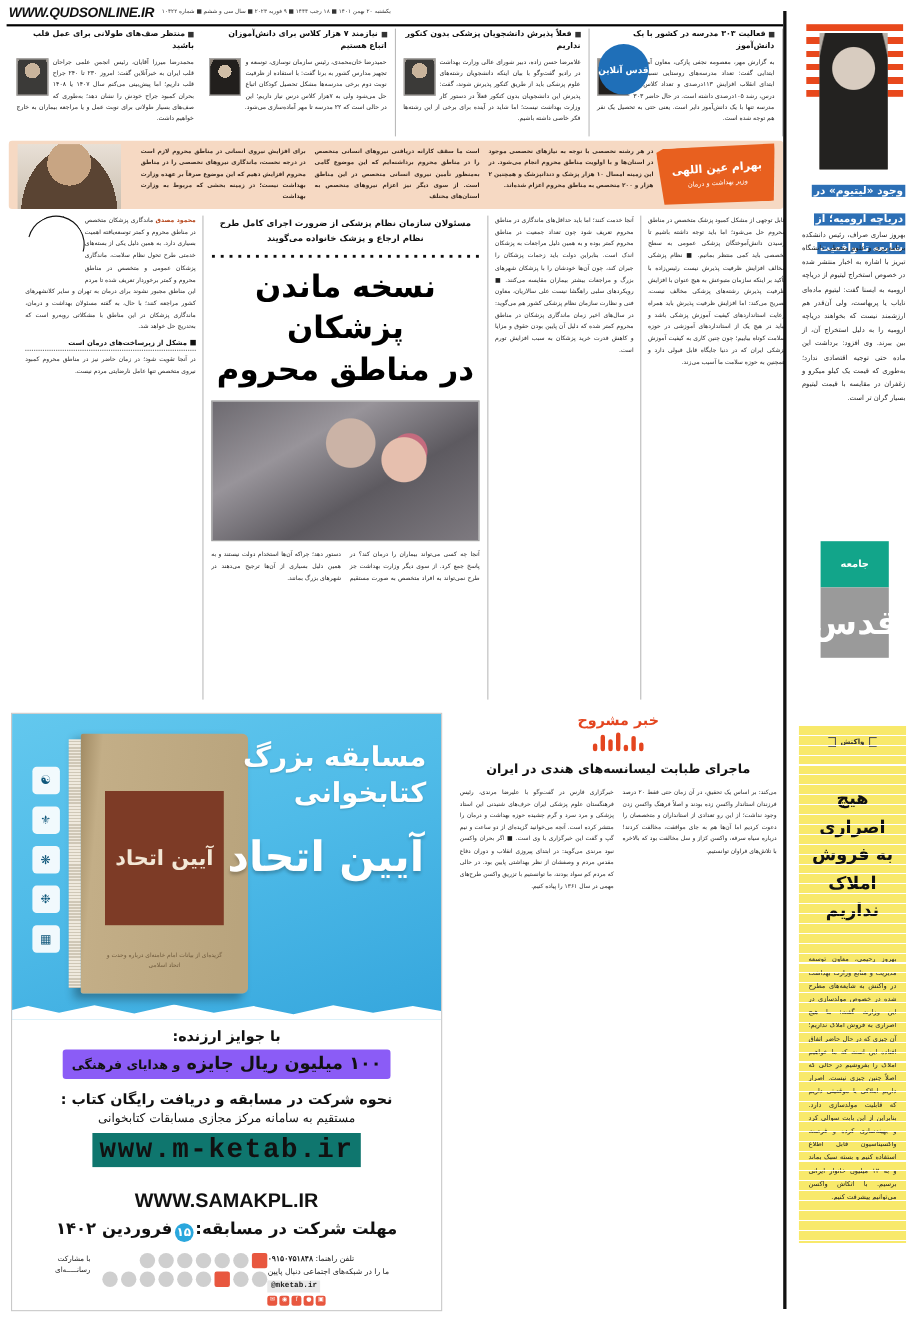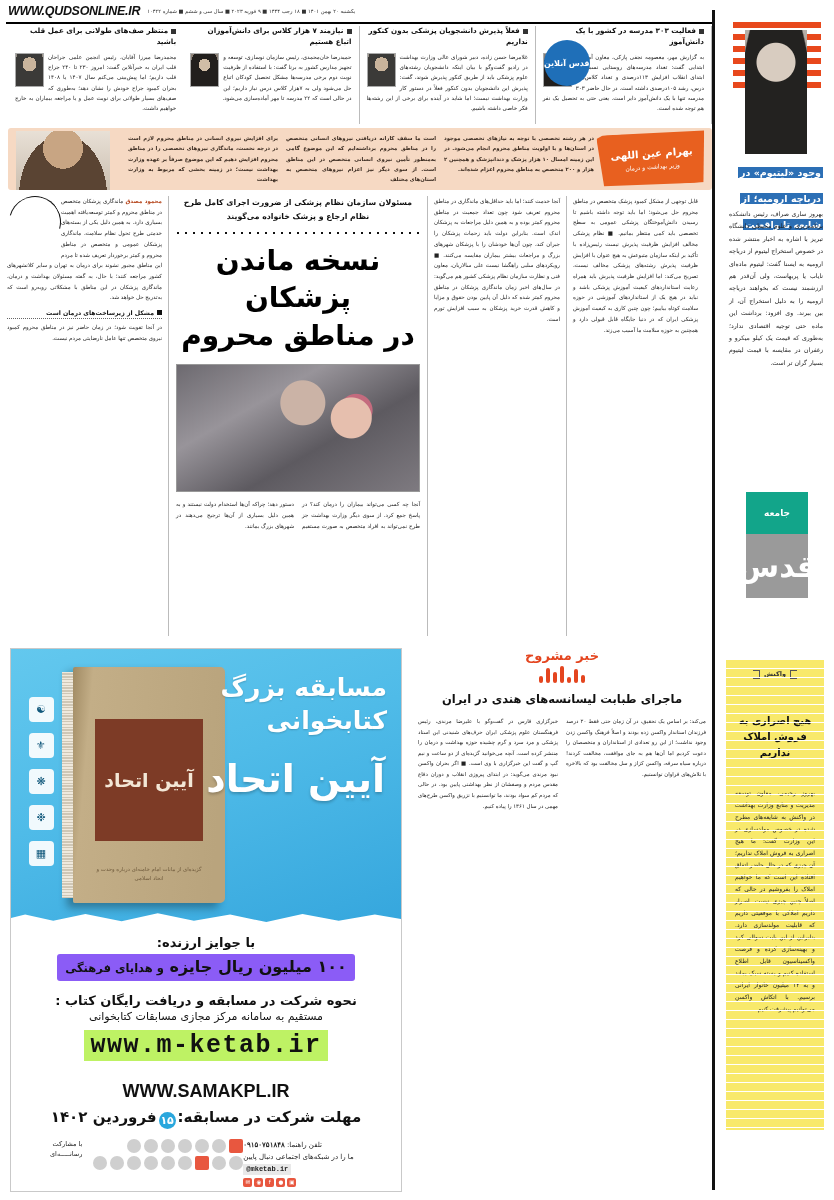--- a/index.html
+++ b/index.html
@@ -103,21 +103,21 @@
     background: #e8601f;
     clip-path: polygon(0 6%,6% 0,100% 4%,96% 100%,4% 94%);
     display: flex; flex-direction: column; align-items: center;
     justify-content: center; transform: rotate(-4deg);
   }
   .qb-tag-name { color: #fff; font-size: 10px; font-weight: bold; }
   .qb-tag-role { color: #fff; font-size: 6px; margin-top: 4px; }
 
   
   .main-article {
-    position: absolute; left: 0; top: 196px; width: 704px; height: 440px;
+    position: absolute; left: 16px; top: 196px; width: 704px; height: 440px;
   }
   .ma-grid { display: flex; flex-direction: row-reverse; height: 100%; gap: 0; }
   .ma-right { width: 168px; padding: 0 6px 0 7px; }
   .ma-center { width: 260px; padding: 0 7px; border-left: 1px solid #bbb; border-right: 1px solid #bbb; }
   .ma-col { width: 138px; padding: 0 6px; }
   .ma-col + .ma-col { border-left: 1px solid #bbb; }
 
   .kicker {
     font-size: 7.8px; line-height: 1.85; color: #111; font-weight: bold;
     text-align: center; margin-bottom: 5px;
@@ -223,21 +223,21 @@
     display: inline-block; background: #8b5cf6; color: #111;
     font-size: 16px; font-weight: bold; padding: 3px 8px; border-radius: 3px;
     line-height: 1.3; white-space: nowrap;
   }
   .ad-prize .small { font-size: 11.5px; font-weight: bold; }
   .ad-how {
     font-size: 13px; font-weight: bold; color: #111; margin: 12px 0 2px;
   }
   .ad-how-sub { font-size: 11px; color: #111; margin-bottom: 7px; }
   .ad-url {
-    display: inline-block; background: #bef264; color: #111;
+    display: inline-block; background: #0f766e; color: #111;
     font-family: "Liberation Mono", monospace; font-weight: bold;
     font-size: 25px; letter-spacing: 1.5px; padding: 1px 6px; direction: ltr;
   }
   .ad-url2 {
     font-family: "Liberation Sans", sans-serif; font-weight: bold;
     font-size: 18px; color: #111; direction: ltr; margin-top: 20px;
   }
   .ad-deadline {
     font-size: 15px; font-weight: bold; color: #111; margin-top: 6px;
   }
@@ -358,21 +358,21 @@
   }
   .sb-note-tag {
     font-size: 6.5px; color: #333; font-weight: bold;
   }
   .bracket {
     width: 7px; height: 9px; border: 1.1px solid #555;
   }
   .bracket.l { border-right: none; }
   .bracket.r { border-left: none; }
   .sb-note-title {
-    font-size: 10px; font-weight: bold; text-align: center; line-height: 1.6;
+    font-size: 16px; font-weight: bold; text-align: center; line-height: 1.6;
     color: #111; margin-bottom: 26px;
   }
   .sb-note-body {
     font-size: 6px; line-height: 2.0; text-align: justify; color: #222;
   }
 </style>
 </head>
 <body>
 
 <div class="page">

